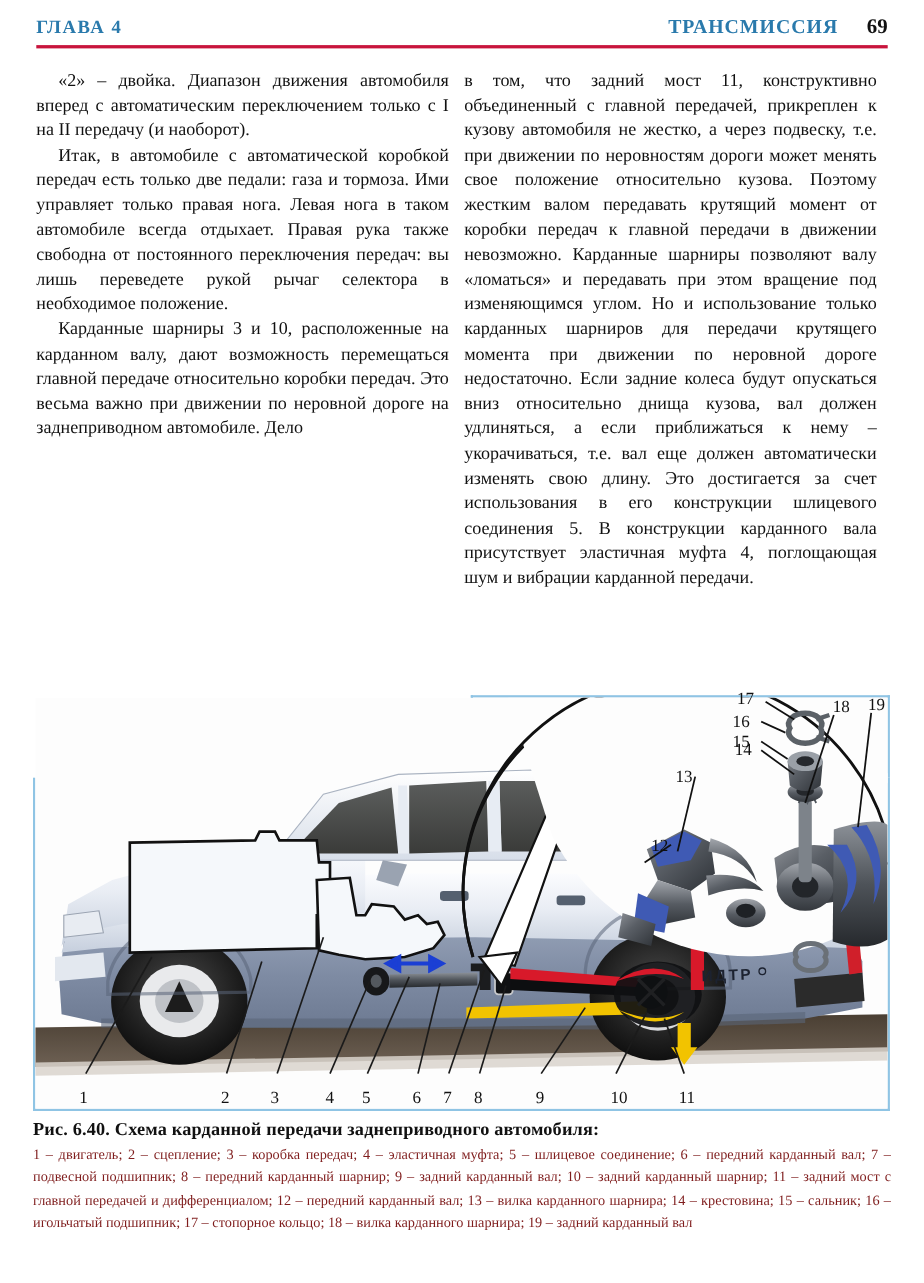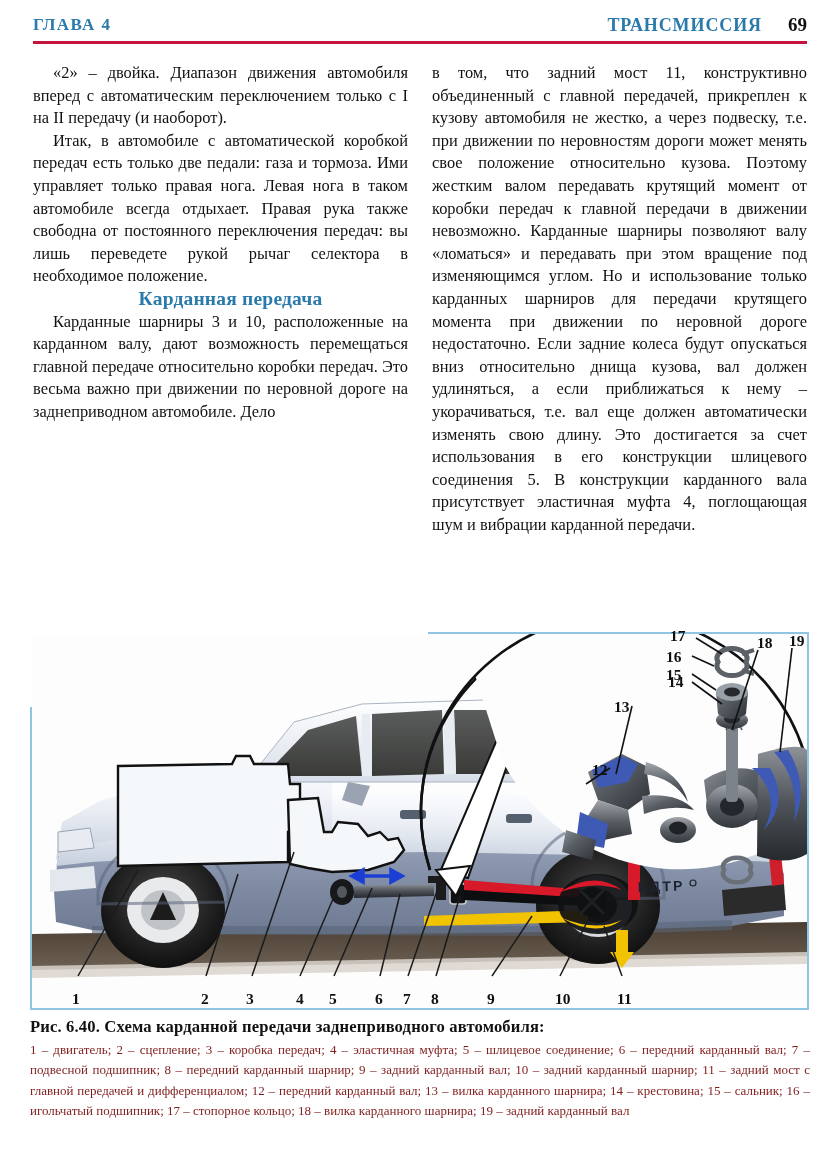--- a/index.html
+++ b/index.html
@@ -73,21 +73,21 @@
     position: absolute;
     top: 62px;
     width: 375px;
     text-align: justify;
     text-justify: inter-word;
     font-size: 16.4px;
     line-height: 22.6px;
     hyphens: manual;
   }
   .col-left  { left: 33px; }
-  .col-right { left: 432px; }
+  .col-right { left: 422px; }
 
   .col p {
     margin: 0;
     text-indent: 20px;
   }
   .col p.noindent { text-indent: 0; }
 
   .section-heading {
     margin: 23px 0 16px 0;
     text-align: center;
@@ -147,21 +147,21 @@
     width: 775px;
     height: 374px;
     overflow: hidden;
   }
   .fig-art svg { display: block; }
 
   .callout {
     position: absolute;
     font-family: "Liberation Serif", "DejaVu Serif", serif;
     font-size: 15.5px;
-    font-weight: bold;
+    font-weight: normal;
     color: #101010;
     line-height: 1;
     pointer-events: auto;
   }
 
   
   .caption-block {
     position: absolute;
     left: 30px;
     top: 1016px;
@@ -197,21 +197,20 @@
       <span class="runhead-title" style="color: rgb(42, 122, 172);">ТРАНСМИССИЯ</span>
       <span class="runhead-page">69</span>
     </span>
   </div>
   <div class="rule" style="background: rgb(200, 20, 60);"></div>
 
   <div class="col col-left">
     <p>«2» – двойка. Диапазон движения автомобиля вперед с автоматическим переключением только с I на II передачу (и наоборот).</p>
     <p>Итак, в автомобиле с автоматической коробкой передач есть только две педали: газа и тормоза. Ими управляет только правая нога. Левая нога в таком автомобиле всегда отдыхает. Правая рука также свободна от постоянного переключения передач: вы лишь переведете рукой рычаг селектора в необходимое положение.</p>
 
-    <p class="section-heading" style="color: rgb(42, 122, 172);">Карданная передача</p>
 
     <p>Карданные шарниры 3 и 10, расположенные на карданном валу, дают возможность перемещаться главной передаче относительно коробки передач. Это весьма важно при движении по неровной дороге на заднеприводном автомобиле. Дело</p>
   </div>
 
   <div class="col col-right">
     <p class="noindent">в том, что задний мост 11, конструктивно объединенный с главной передачей, прикреплен к кузову автомобиля не жестко, а через подвеску, т.е. при движении по неровностям дороги может менять свое положение относительно кузова. Поэтому жестким валом передавать крутящий момент от коробки передач к главной передачи в движении невозможно. Карданные шарниры позволяют валу «ломаться» и передавать при этом вращение под изменяющимся углом. Но и использование только карданных шарниров для передачи крутящего момента при движении по неровной дороге недостаточно. Если задние колеса будут опускаться вниз относительно днища кузова, вал должен удлиняться, а если приближаться к нему – укорачиваться, т.е. вал еще должен автоматически изменять свою длину. Это достигается за счет использования в его конструкции шлицевого соединения 5. В конструкции карданного вала присутствует эластичная муфта 4, поглощающая шум и вибрации карданной передачи.</p>
   </div>
 
   <div class="figure">
 

